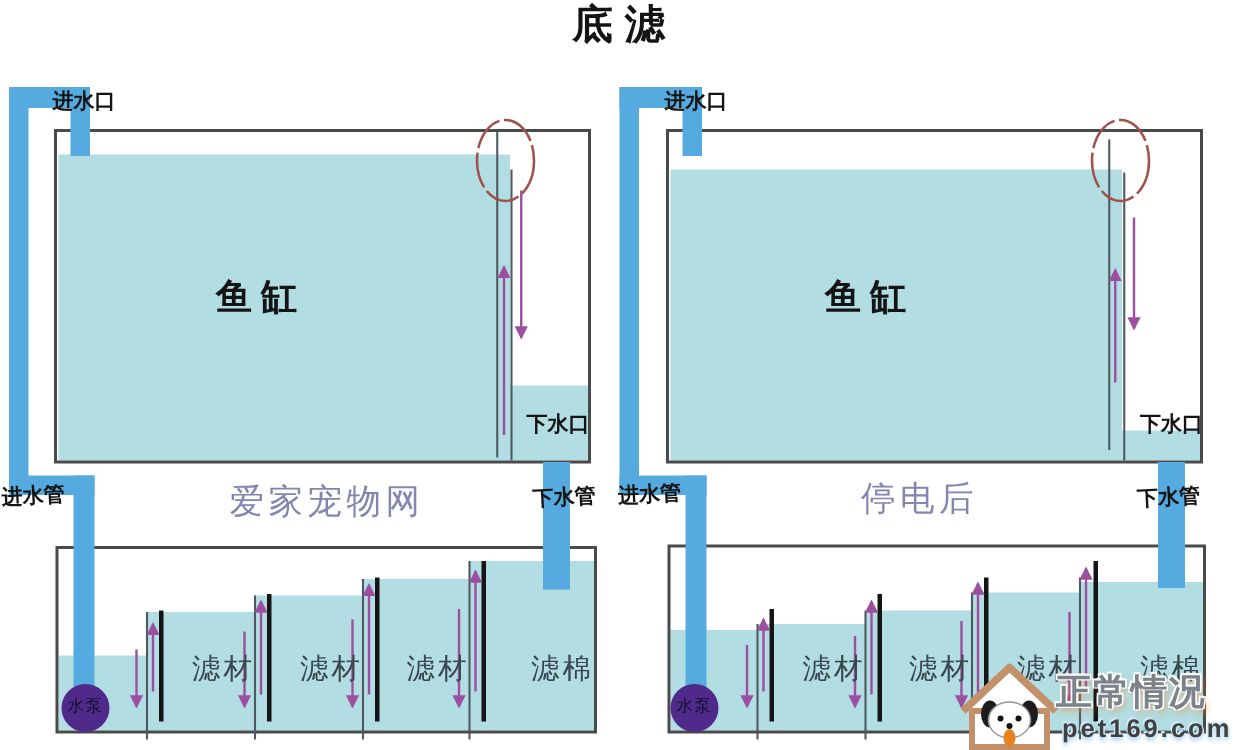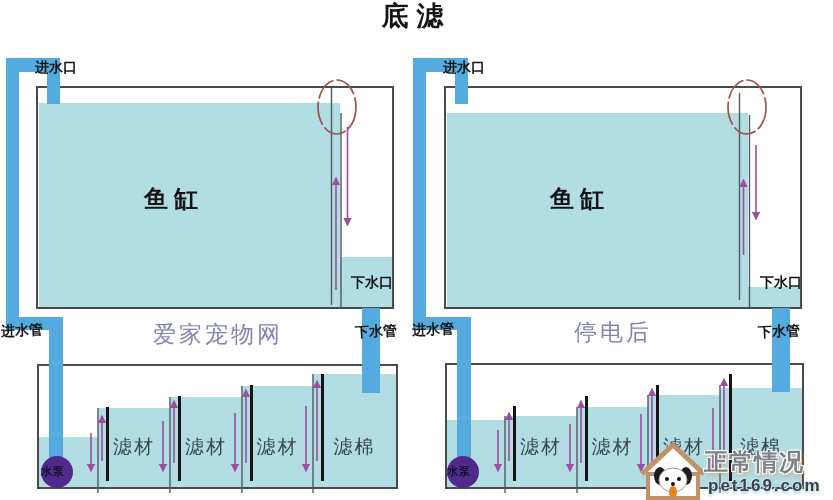--- a/index.html
+++ b/index.html
@@ -7,22 +7,22 @@
     position:relative;width:833px;height:500px;background:#fff;overflow:hidden;
     font-family:"Liberation Sans","DejaVu Sans",sans-serif;
   }
   #scene{position:absolute;left:0;top:0;}
   .lbl{position:absolute;white-space:nowrap;color:#141414;line-height:1;}
   .title{left:0;top:3px;width:833px;text-align:center;font-size:27px;font-weight:bold;letter-spacing:8px;}
   .port{font-size:14px;font-weight:bold;}
   .pipe-lbl{font-size:14px;font-weight:bold;transform:rotate(-3deg);}
   .tank-lbl{font-size:24px;font-weight:bold;letter-spacing:6px;}
   .caption{font-size:23px;color:#8486b0;letter-spacing:3px;text-align:center;width:130px;}
-  .comp{font-size:19px;color:#3a464e;letter-spacing:2px;text-align:center;}
-  .pump-lbl{font-size:11px;font-weight:bold;color:#10102a;width:32px;text-align:left;letter-spacing:1px;}
+  .comp{font-size:19px;color:#3a464e;letter-spacing:2px;text-align:right;}
+  .pump-lbl{font-size:11px;font-weight:normal;color:#10102a;width:32px;text-align:center;letter-spacing:1px;}
   .wm-name{font-size:24px;font-weight:bold;color:#7c828a;letter-spacing:1px;
     text-shadow:1px 1px 0 #fff,-1px -1px 0 #fff,1px -1px 0 #fff,-1px 1px 0 #fff,2px 3px 4px rgba(240,130,40,.55);}
   .wm-url{font-size:17px;font-weight:bold;color:#404040;letter-spacing:2px;
     text-shadow:1px 1px 0 #cfe9f5,-1px -1px 0 #cfe9f5,0 2px 3px rgba(80,160,210,.6);}
 </style>
 </head>
 <body>
 
 <div id="canvas">
 

